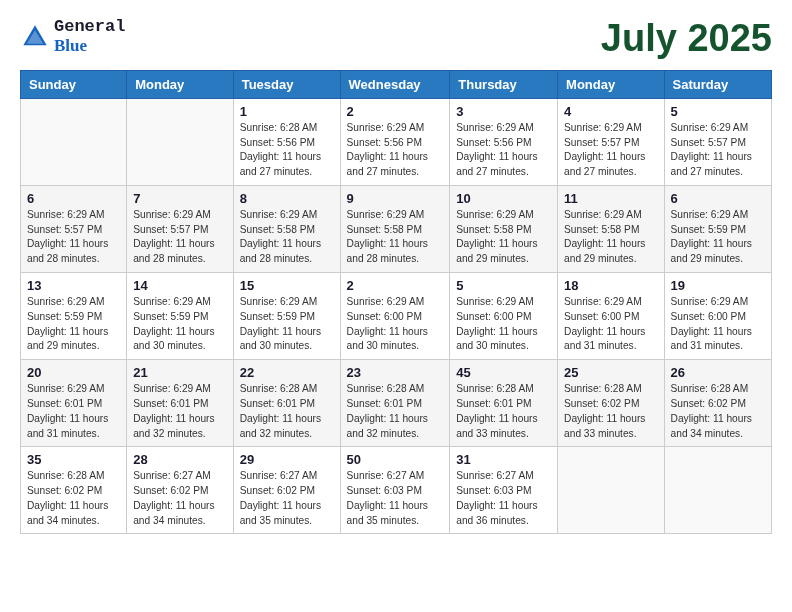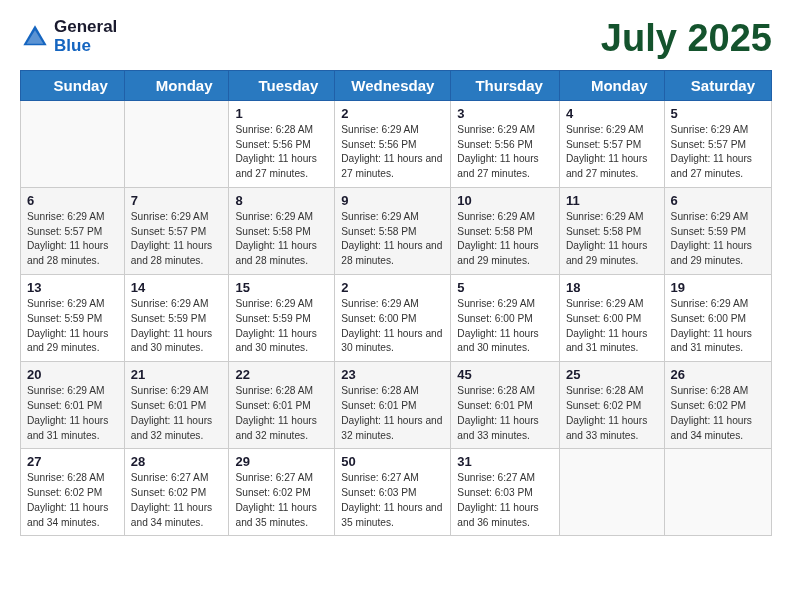--- a/index.html
+++ b/index.html
@@ -29,25 +29,27 @@
     }
     .logo-text {
       display: flex;
       flex-direction: column;
       line-height: 1.1;
     }
     .logo-general {
       font-size: 17px;
       font-weight: bold;
       color: #1a1a2e;
+      font-family: Liberation Mono, monospace;
     }
     .logo-blue {
       font-size: 17px;
       font-weight: bold;
       color: #1565c0;
+      font-family: Liberation Serif, serif;
     }
     .logo-icon {
       width: 30px;
       height: 30px;
     }
     .title-block {
       text-align: right;
     }
     .main-title {
       font-size: 38px;
@@ -61,24 +63,24 @@
       margin-top: 2px;
     }
     .calendar {
       width: 100%;
       border-collapse: collapse;
       border: 1px solid #ccc;
     }
     .calendar th {
       background: #2979c0;
       color: #fff;
-      font-size: 15px;
-      font-weight: bold;
-      text-align: right;
-      padding: 6px 16px;
+      font-size: 13px;
+      font-weight: bold;
+      text-align: left;
+      padding: 6px 8px;
       border: 1px solid #2060a8;
     }
     .calendar td {
       vertical-align: top;
       border: 1px solid #ccc;
       padding: 5px 6px;
       width: 113px;
       min-height: 80px;
       background: #fff;
     }
@@ -296,21 +298,21 @@
           </td>
           <td>
             <span class="day-num">26</span>
             <div class="day-info">Sunrise: 6:28 AM
 Sunset: 6:02 PM
 Daylight: 11 hours and 34 minutes.</div>
           </td>
         </tr>
         <tr>
           <td>
-            <span class="day-num">27</span>
+            <span class="day-num">35</span>
             <div class="day-info">Sunrise: 6:28 AM
 Sunset: 6:02 PM
 Daylight: 11 hours and 34 minutes.</div>
           </td>
           <td>
             <span class="day-num">28</span>
             <div class="day-info">Sunrise: 6:27 AM
 Sunset: 6:02 PM
 Daylight: 11 hours and 34 minutes.</div>
           </td>

